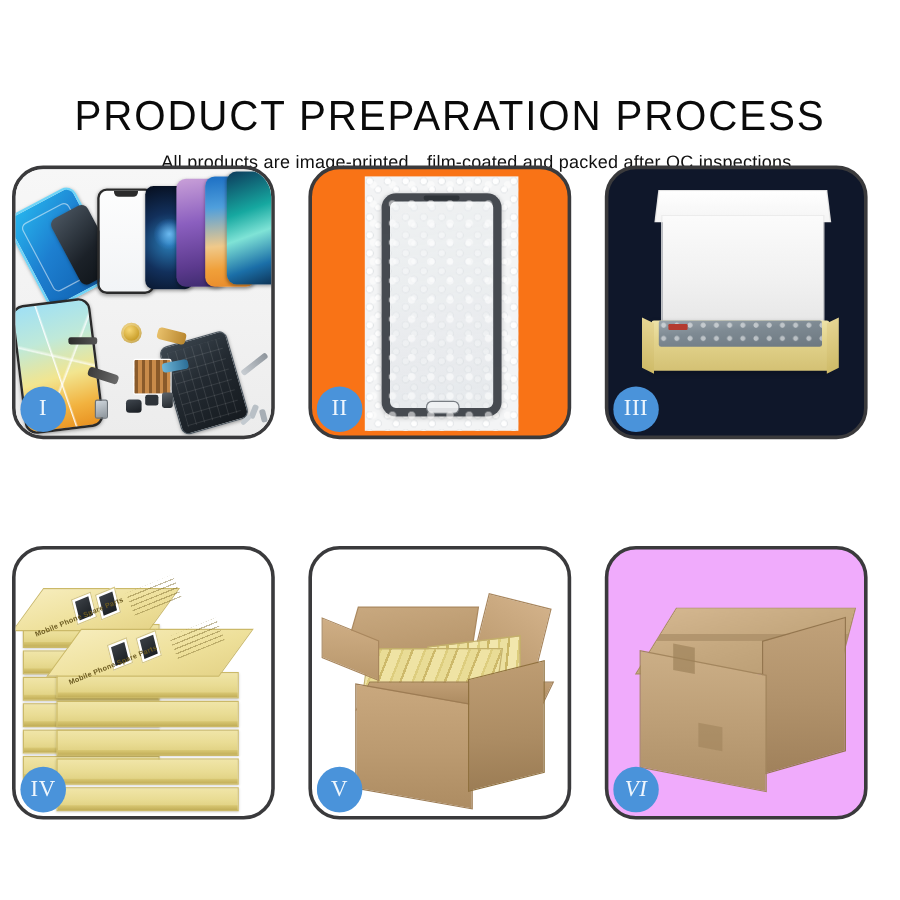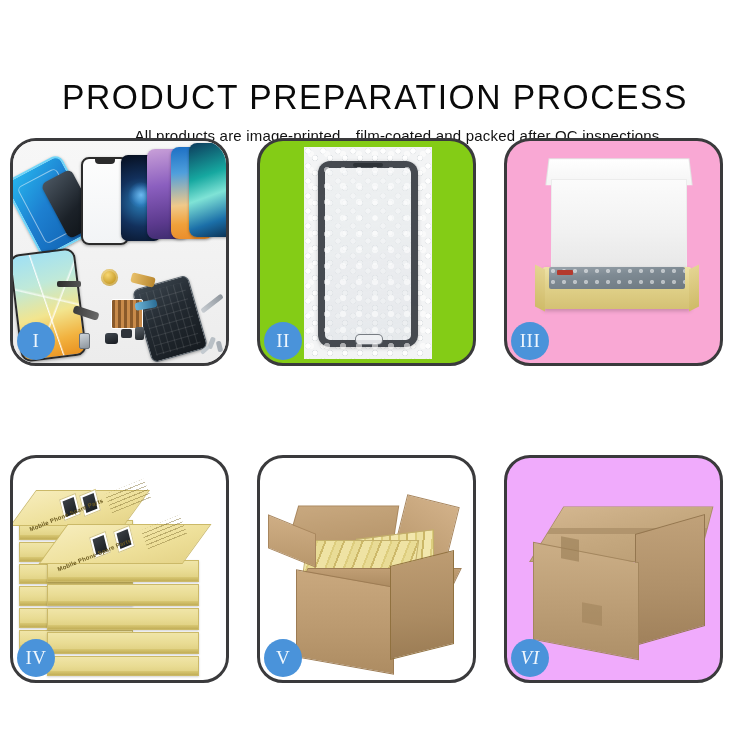--- a/index.html
+++ b/index.html
@@ -251,21 +251,21 @@
   .prt.tweezer {
     left: 186px; top: 160px; width: 26px; height: 5px; border-radius: 2px;
     background: linear-gradient(90deg,#c9ced3,#8e959c);
     transform: rotate(-38deg);
   }
   .prt.screw1 { left: 196px; top: 196px; width: 5px; height: 12px; border-radius: 2px; background:#b9c0c6; transform: rotate(22deg); }
   .prt.screw2 { left: 204px; top: 200px; width: 5px; height: 11px; border-radius: 2px; background:#a7aeb5; transform: rotate(-14deg); }
   .prt.screw3 { left: 190px; top: 204px; width: 4px; height: 10px; border-radius: 2px; background:#c3cad0; transform: rotate(48deg); }
 
   
-  .p2 { background: #84cc16; text-decoration: underline; }
+  .p2 { background: #f97316; text-decoration: underline; }
   .bubblebg {
     position:absolute; left:44px; top:6px; width:128px; height:212px;
     background:#f3f4f5;
     background-image:
       radial-gradient(circle at 4px 4px, rgba(255,255,255,.95) 2.4px, rgba(210,214,218,.65) 3.1px, transparent 3.6px),
       radial-gradient(circle at 11px 11px, rgba(255,255,255,.9) 2.2px, rgba(205,210,215,.55) 2.9px, transparent 3.4px);
     background-size: 15px 15px, 15px 15px;
   }
   .glassplate {
     position:absolute; left:58px; top:20px; width:100px; height:186px;
@@ -287,21 +287,21 @@
   }
   .bubbleoverlay {
     position:absolute; left:44px; top:6px; width:128px; height:212px;
     background-image:
       radial-gradient(circle at 7px 7px, rgba(255,255,255,.55) 2.8px, transparent 3.4px);
     background-size: 16px 16px;
     mix-blend-mode: screen;
   }
 
   
-  .p3 { background:#f9a8d4;text-decoration:underline; }
+  .p3 { background:#0f172a;text-decoration:underline; }
   .fb-lid {
     position:absolute; left:40px; top:16px; width:142px; height:28px;
     background: linear-gradient(180deg,#ffffff,#f4f4f4);
     border:1px solid #e3e3e3;
     border-bottom:none;
     transform: perspective(240px) rotateX(22deg);
   }
   .fb-inner {
     position:absolute; left:44px; top:38px; width:134px; height:94px;
     background: linear-gradient(180deg,#fbfbfb 0%, #f1f1f1 55%, #e6e6e6 100%);

